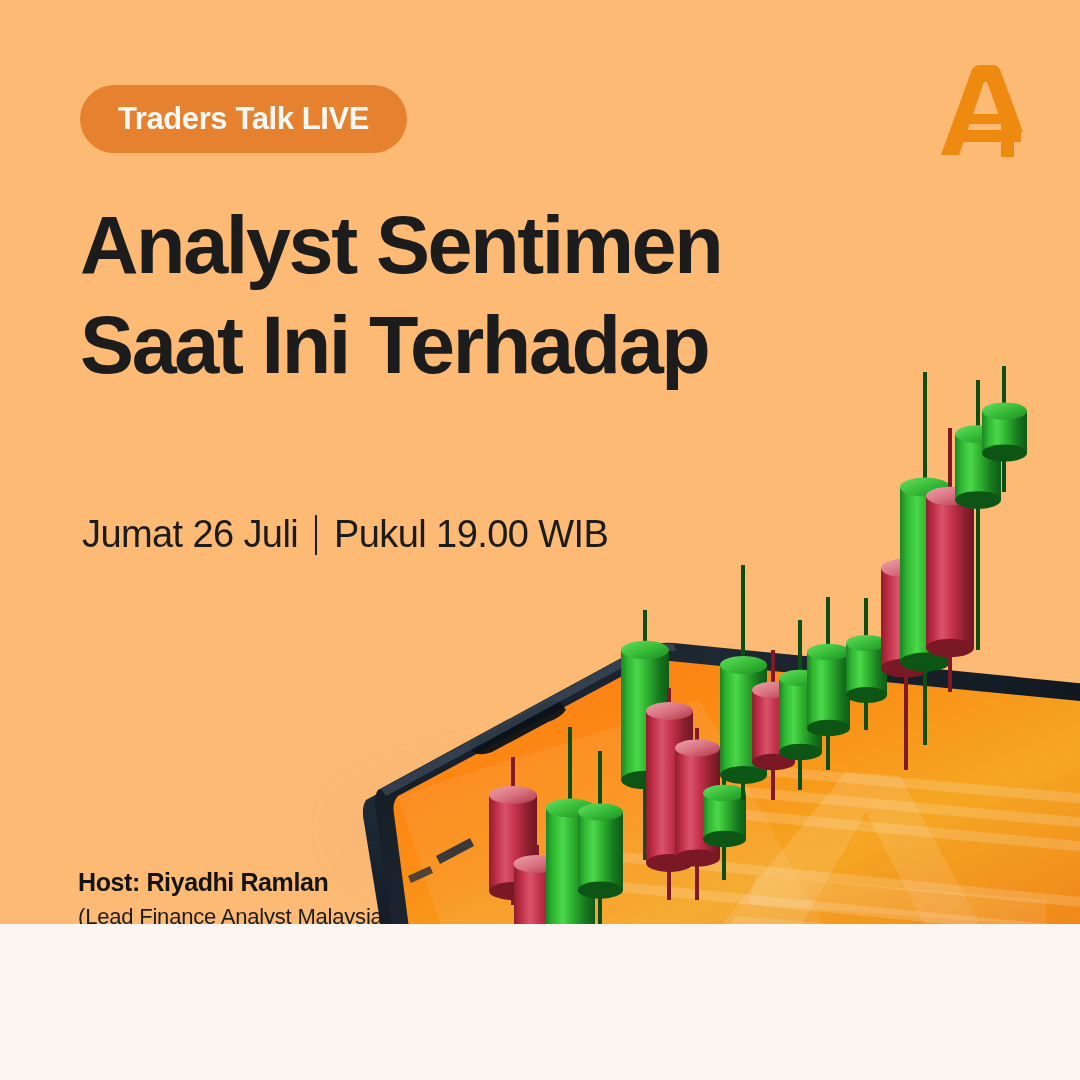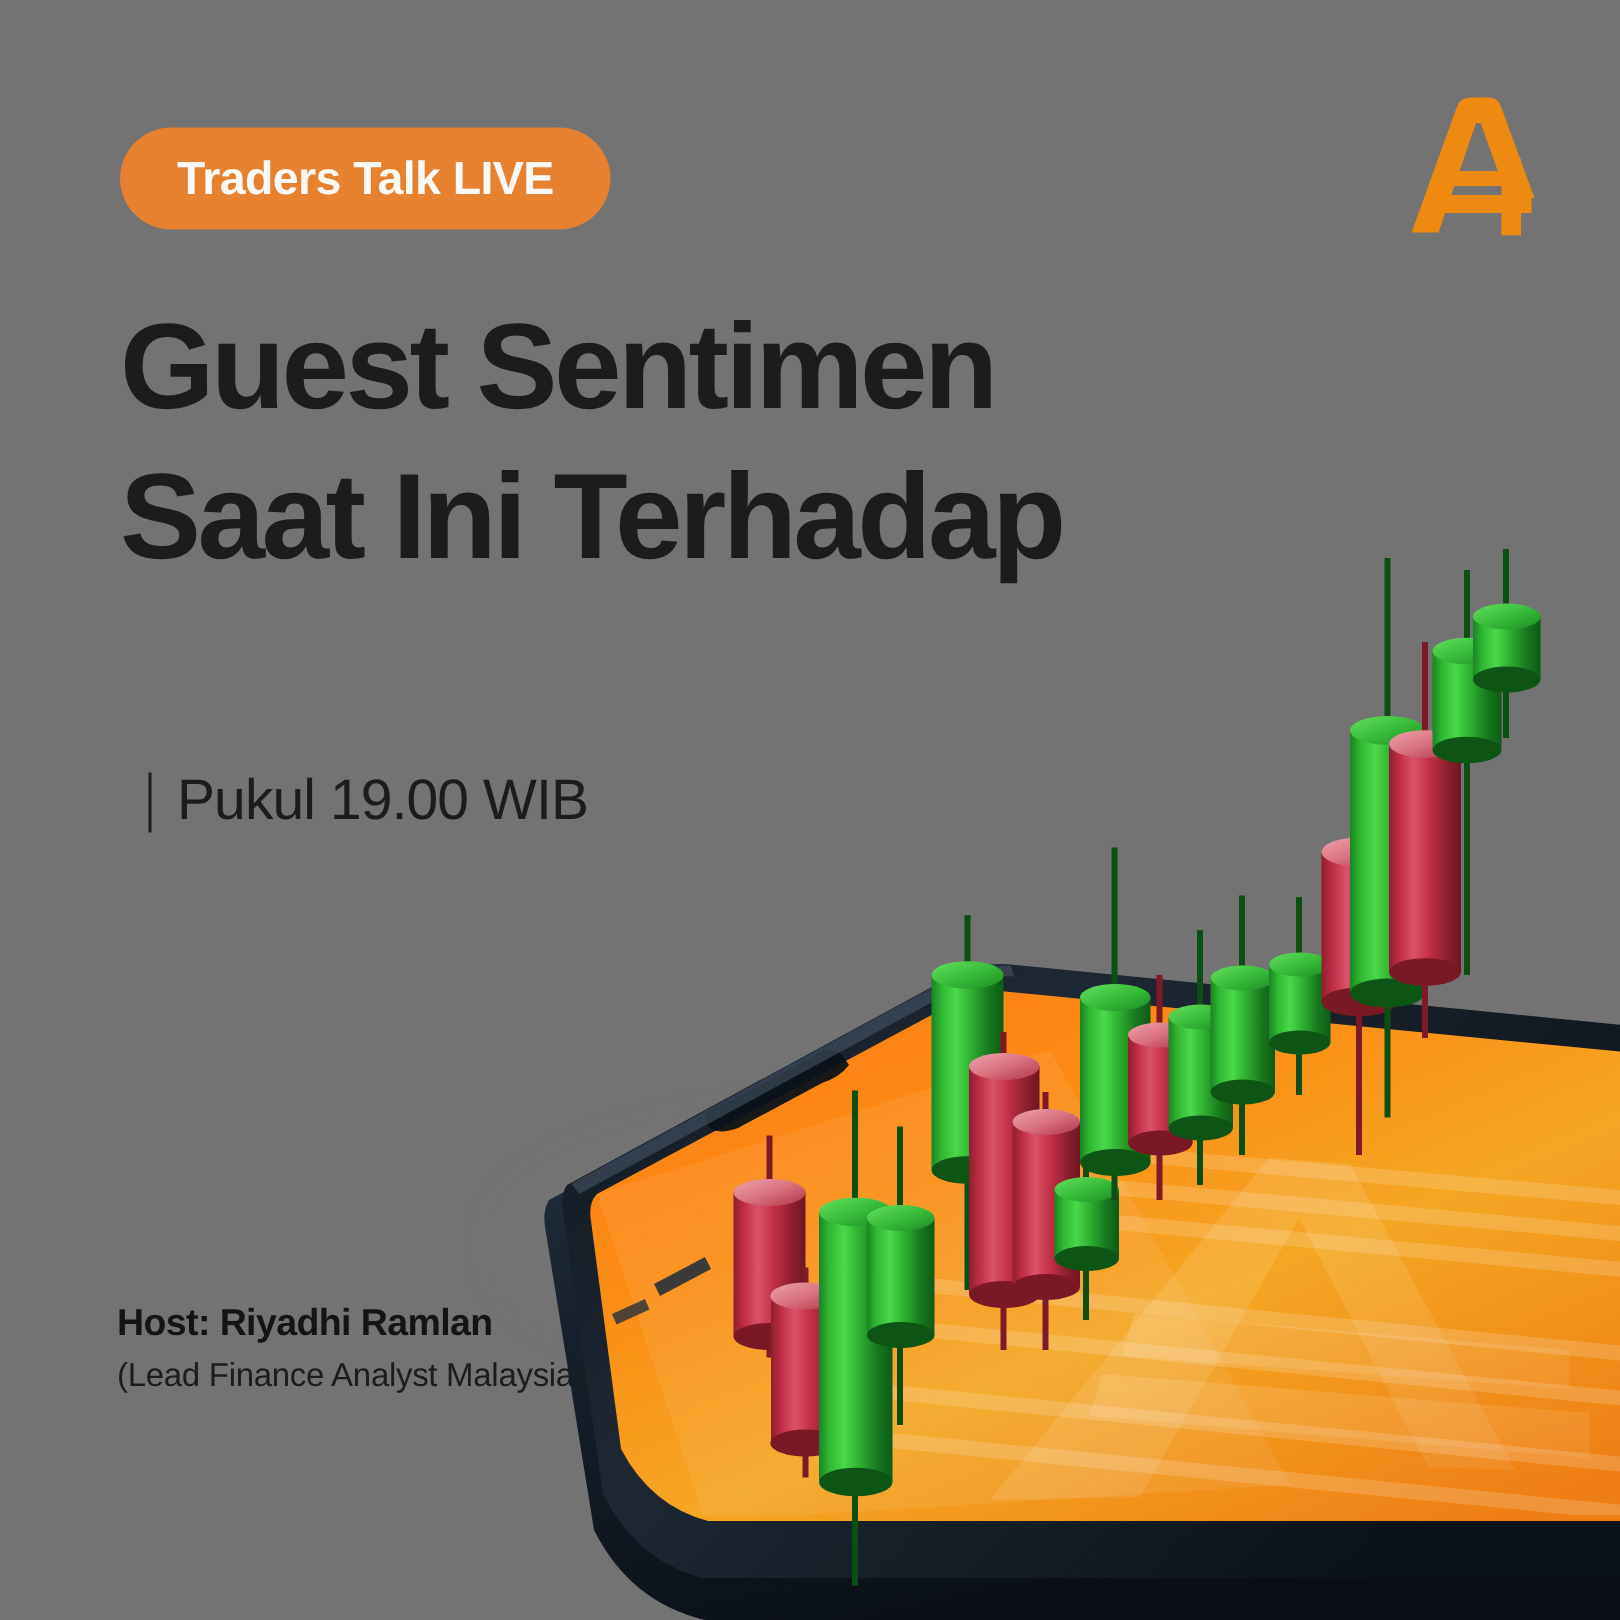--- a/index.html
+++ b/index.html
@@ -5,22 +5,22 @@
   * { margin:0; padding:0; box-sizing:border-box; }
   html,body { width:1080px; height:1080px; }
   body {
     background:#FAF5F1;
     font-family:"Liberation Sans", sans-serif;
     overflow:hidden;
     position:relative;
   }
   #poster {
     position:relative;
-    width:1080px; height:1080px;
-    background:#737373;
+    width:1080px; height:924px;
+    background:#fdba74;
     overflow:hidden;
   }
 
   
   .badge {
     position:absolute; left:80px; top:85px;
     height:68px; padding:0 38px;
     display:flex; align-items:center; justify-content:center;
     background:#E5812F;
     border-radius:34px;
@@ -328,25 +328,26 @@
         <rect x="982" y="411" width="45" height="42" fill="url(#gBody)"></rect>
         <ellipse cx="1004.5" cy="453" rx="22.5" ry="8.6" fill="#0C5514"></ellipse>
         <ellipse cx="1004.5" cy="411" rx="22.5" ry="8.6" fill="url(#gTop)"></ellipse>
       </g>
     </svg>
   </div>
 
   <div class="badge">Traders Talk LIVE</div>
 
   <h1 class="headline">
-    <span class="ln">Guest Sentimen</span>
+    <span class="ln">Analyst Sentimen</span>
     <span class="ln">Saat Ini Terhadap</span>
   </h1>
 
   <div class="dateline">
+    <span>Jumat 26 Juli</span>
     <span class="sep"></span>
     <span>Pukul 19.00 WIB</span>
   </div>
 
   <div class="credits">
     <div class="cred-block">
       <div class="cred-name">Host: Riyadhi Ramlan</div>
       <div class="cred-role">(Lead Finance Analyst Malaysia)</div>
     </div>
   </div>

